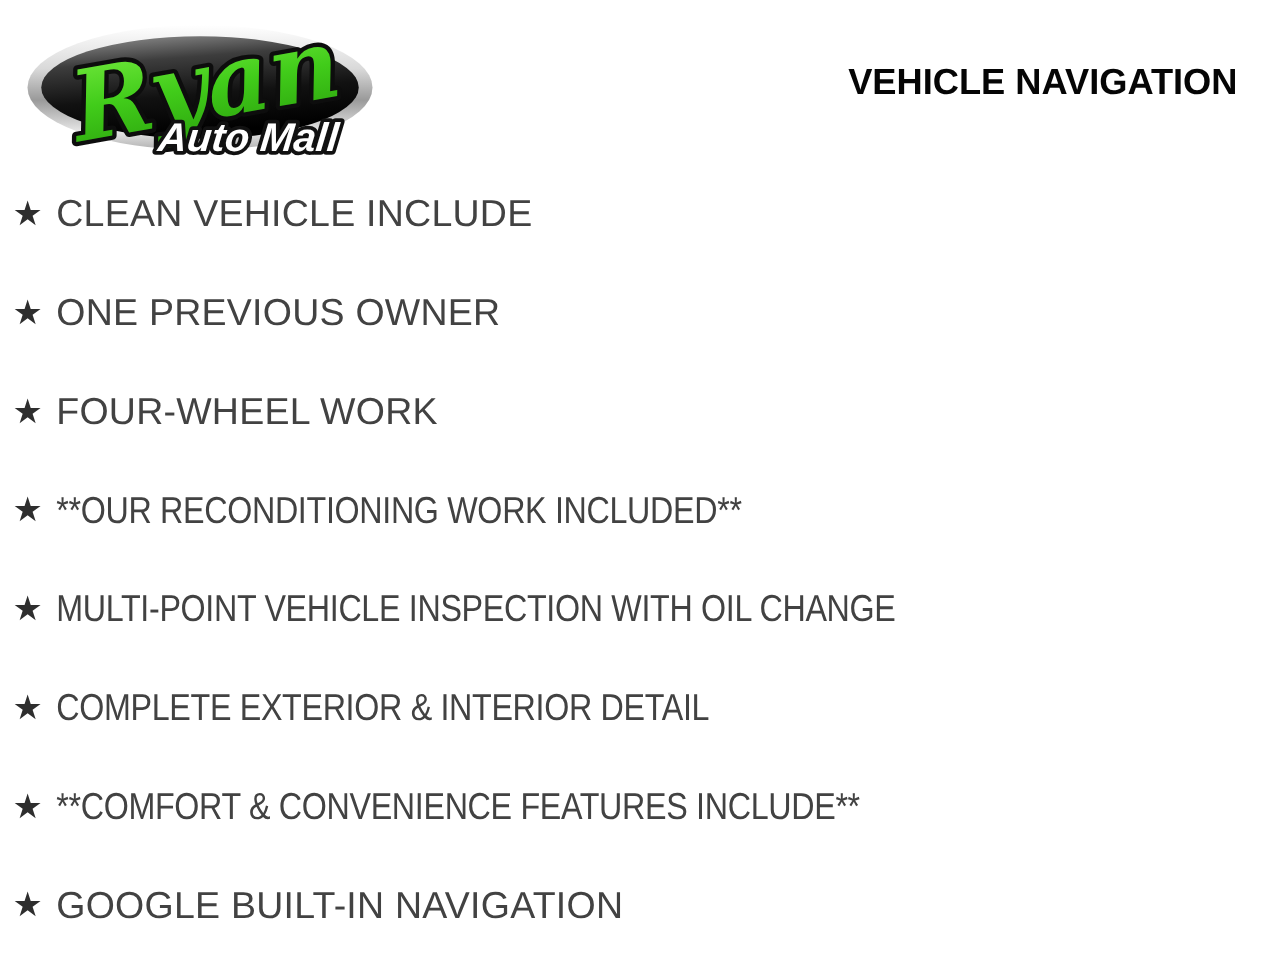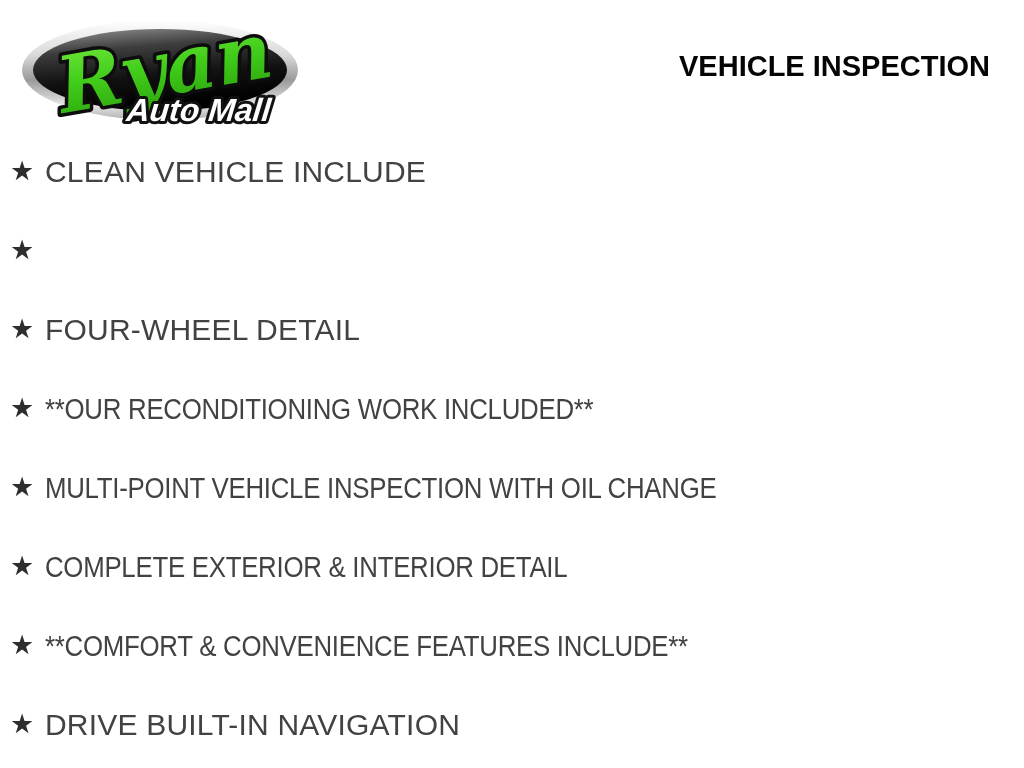--- a/index.html
+++ b/index.html
@@ -84,49 +84,50 @@
           <stop offset="1" stop-color="#2ba30d"></stop>
         </linearGradient>
       </defs>
       <ellipse cx="152" cy="66" rx="138" ry="50" fill="url(#chromeGrad)"></ellipse>
       <ellipse cx="152" cy="66" rx="127" ry="41" fill="url(#innerGrad)"></ellipse>
       <text x="48" y="92" transform="rotate(-10 150 62)" font-family="DejaVu Serif, serif" font-style="italic" font-weight="bold" font-size="78" fill="url(#greenGrad)" stroke="#0d0d0d" stroke-width="7" paint-order="stroke" stroke-linejoin="round">Ryan</text>
       <text x="130" y="117" transform="skewX(-6)" font-family="Liberation Sans, sans-serif" font-style="italic" font-weight="bold" font-size="32" fill="#ffffff" stroke="#111111" stroke-width="6" paint-order="stroke" stroke-linejoin="round">Auto Mall</text>
     </svg>
   </div>
 
-  <div class="page-title">VEHICLE INSPECTION</div>
+  <div class="page-title">VEHICLE NAVIGATION</div>
 
   <ul class="highlights">
     <li>
       <span class="bullet-star">★</span>
       <span class="item-label">CLEAN VEHICLE INCLUDE</span>
     </li>
     <li>
       <span class="bullet-star">★</span>
+      <span class="item-label">ONE PREVIOUS OWNER</span>
     </li>
     <li>
       <span class="bullet-star">★</span>
-      <span class="item-label">FOUR-WHEEL DETAIL</span>
+      <span class="item-label">FOUR-WHEEL WORK</span>
     </li>
     <li class="condensed">
       <span class="bullet-star">★</span>
       <span class="item-label">**OUR RECONDITIONING WORK INCLUDED**</span>
     </li>
     <li class="condensed">
       <span class="bullet-star">★</span>
       <span class="item-label">MULTI-POINT VEHICLE INSPECTION WITH OIL CHANGE</span>
     </li>
     <li class="condensed">
       <span class="bullet-star">★</span>
       <span class="item-label">COMPLETE EXTERIOR &amp; INTERIOR DETAIL</span>
     </li>
     <li class="condensed">
       <span class="bullet-star">★</span>
       <span class="item-label">**COMFORT &amp; CONVENIENCE FEATURES INCLUDE**</span>
     </li>
     <li>
       <span class="bullet-star">★</span>
-      <span class="item-label">DRIVE BUILT-IN NAVIGATION</span>
+      <span class="item-label">GOOGLE BUILT-IN NAVIGATION</span>
     </li>
   </ul>
 
 </div>
 
 </body></html>

